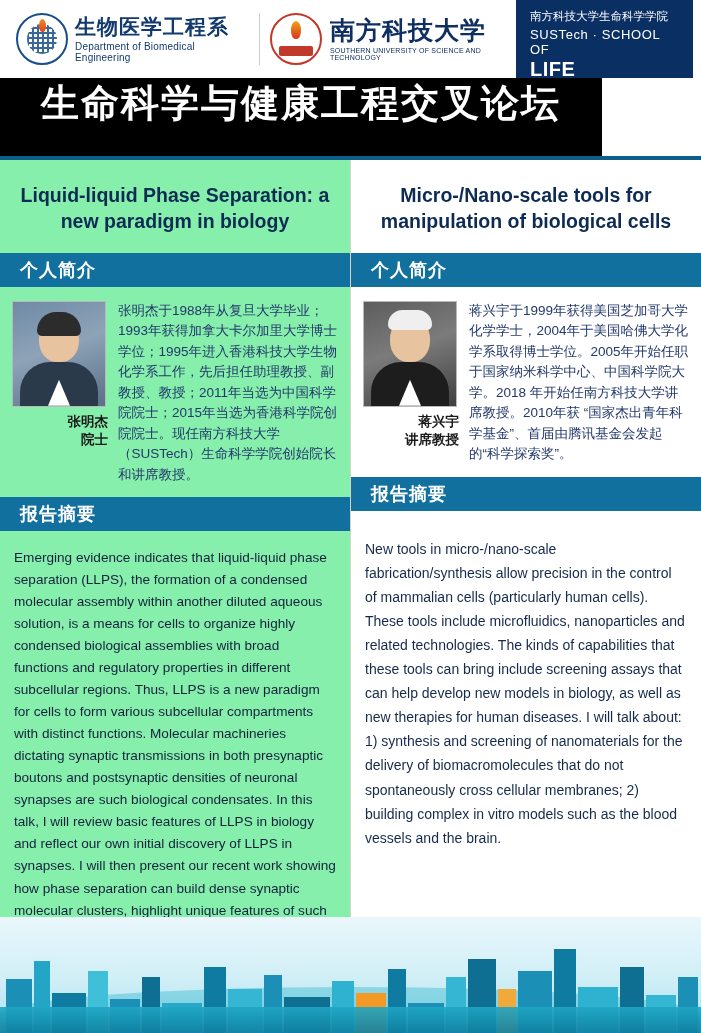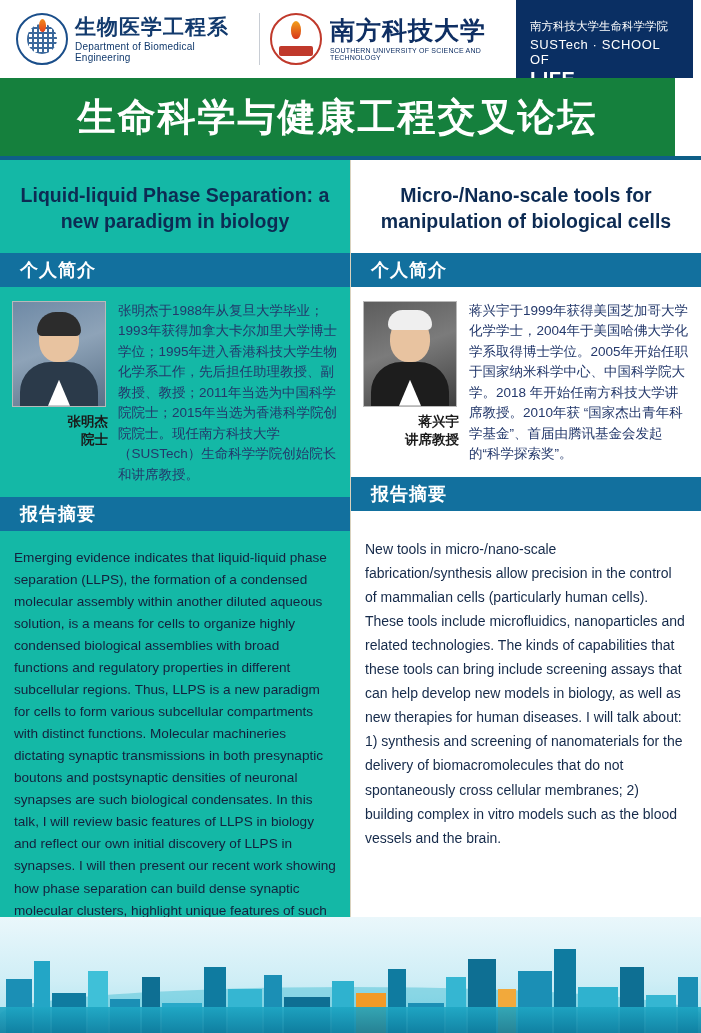--- a/index.html
+++ b/index.html
@@ -60,47 +60,47 @@
     background:#c0392b;border-radius:2px;
   }
   .sustech-text .cn{
     font-size:25px;font-weight:bold;color:#0f2f63;line-height:1;
     font-family:"Liberation Serif","DejaVu Serif",serif;letter-spacing:1px;
   }
   .sustech-text .en{font-size:7px;color:#0f2f63;letter-spacing:.2px;margin-top:4px;}
   .sols{
     margin-left:auto;background:#0a2f63;color:#ffffff;
     width:188px;height:78px;box-sizing:border-box;
-    padding:19px 12px 0 14px;
+    padding:9px 12px 0 14px;
   }
   .sols .l1{font-size:11.5px;line-height:1.35;}
   .sols .l2{font-size:13px;letter-spacing:.6px;margin-top:2px;}
   .sols .l3{font-size:20px;font-weight:bold;letter-spacing:.5px;margin-top:1px;}
 
   
   .banner{
-    position:absolute;left:0;top:78px;width:675px;height:78px;
-    background:#15803d;
-    display:flex;align-items:center;justify-content:center;
+    position:absolute;left:0;top:78px;width:602px;height:78px;
+    background:#000000;
+    display:flex;align-items:flex-start;justify-content:center;
   }
   .banner .title{
     color:#ffffff;font-size:38px;font-weight:bold;letter-spacing:2px;
     font-family:"Liberation Sans","DejaVu Sans",sans-serif;
   }
   .banner-rule{
     position:absolute;left:0;top:156px;width:701px;height:4px;background:#0e5f87;
   }
 
   
   .cols{
     position:absolute;left:0;top:160px;width:701px;height:757px;
     display:flex;
   }
   .col{width:350px;box-sizing:border-box;position:relative;}
-  .col.left{background:#14b8a6;}
+  .col.left{background:#86efac;}
   .col.right{background:#ffffff;}
   .col-sep{width:1px;background:#d9d2be;}
 
   .talk-title{
     min-height:74px;box-sizing:border-box;
     padding:22px 18px 12px 18px;text-align:center;
     font-size:19.5px;font-weight:bold;color:#0d2b53;line-height:1.35;
     font-family:"Liberation Sans","DejaVu Sans",sans-serif;
   }
   .sec-head{

